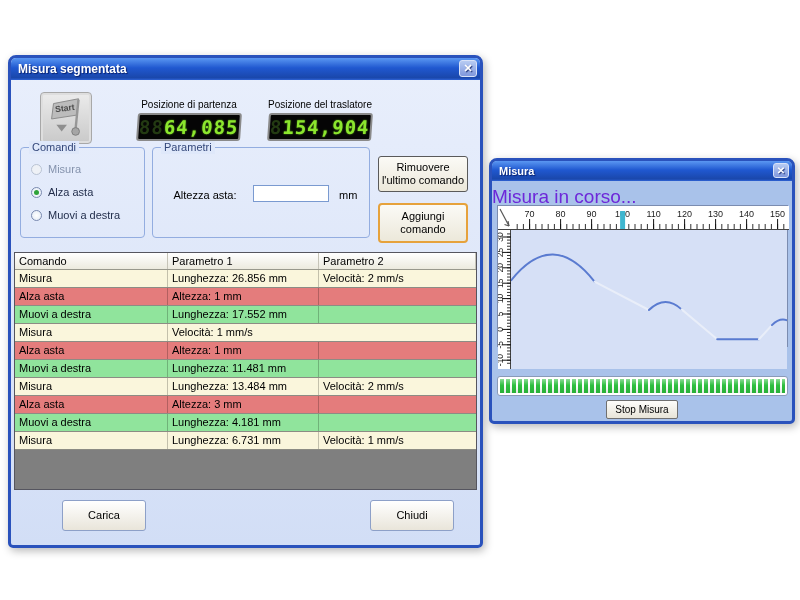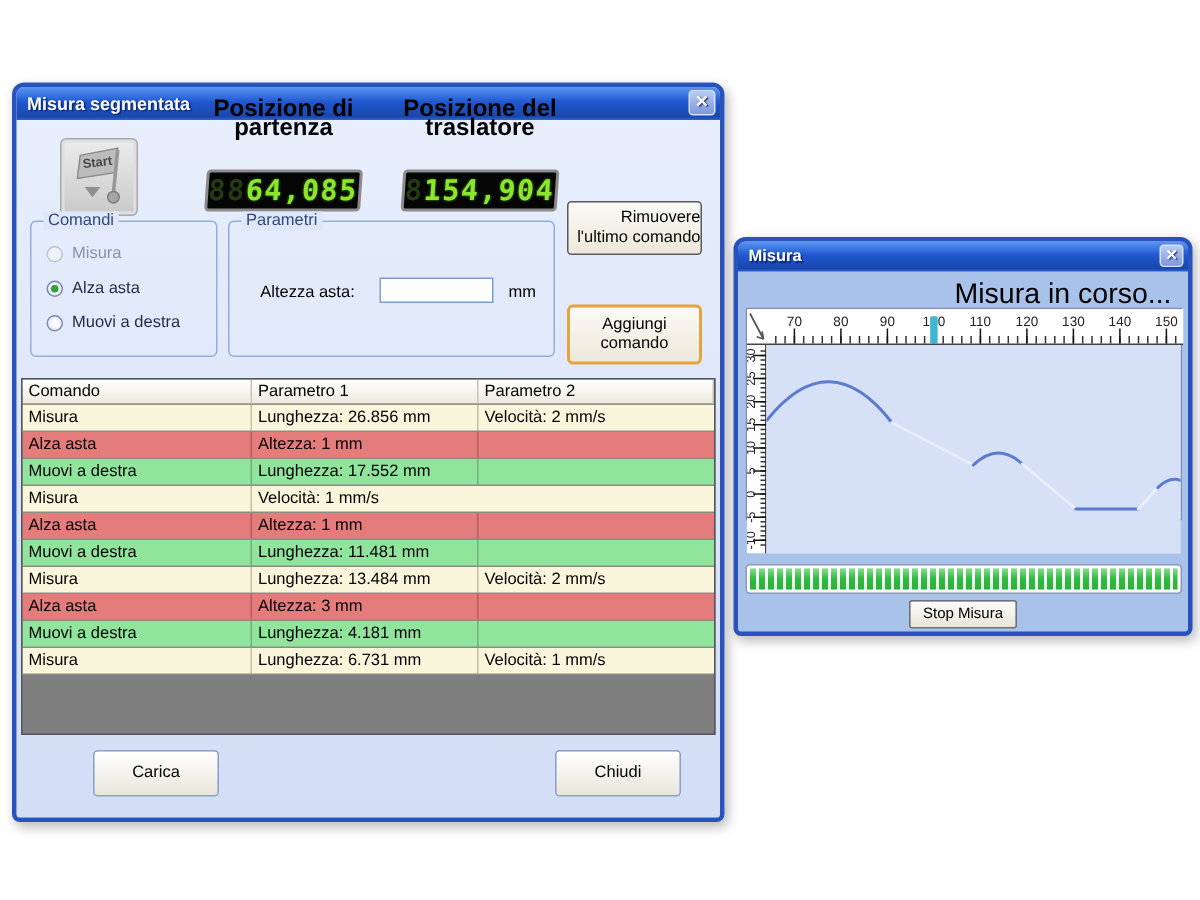--- a/index.html
+++ b/index.html
@@ -33,22 +33,22 @@
   }
   #win-mis .close-btn { width: 16px; height: 15px; line-height: 13px; font-size: 10px; }
 
   
   .start-btn {
     position: absolute; left: 29px; top: 34px; width: 52px; height: 52px;
     border: 1px solid #a8a8a8; border-radius: 4px;
     background: linear-gradient(#ececec, #c9c9c9);
     box-shadow: 0 0 0 2px #dedede inset;
   }
-  .disp-label { position: absolute; top: 8px; width: 114px; text-align: center;
-    font-weight: bold; font-size: 16px; line-height: 13px; }
+  .disp-label { position: absolute; top: 40px; width: 114px; text-align: center;
+    font-weight: normal; font-size: 10px; line-height: 13px; }
   #disp-label-1 { left: 121px; } #disp-label-2 { left: 252px; }
   .led {
     position: absolute; top: 55px; width: 104px; height: 28px;
     background: #050505; border: 2px solid #8a8a8a; border-radius: 3px;
     font-family: "DejaVu Sans Mono", monospace; font-weight: bold;
     font-size: 19px; line-height: 24px; text-align: right; padding-right: 3px;
     letter-spacing: 1px; transform: skewX(-4deg);
   }
   #led-1 { left: 126px; } #led-2 { left: 257px; }
   .led .lit { color: #8ce62e; text-shadow: 0 0 2px #4f9a15; }
@@ -83,21 +83,21 @@
     border: 1px solid #7a9ad0; font-size: 11px; padding: 0 2px;
     font-family: "Liberation Sans", sans-serif; background: #fff; }
   .param-unit { position: absolute; left: 186px; top: 41px; font-size: 11px; }
 
   .side-btn {
     position: absolute; left: 367px; width: 90px; font-size: 11px; line-height: 13px;
     background: linear-gradient(#fbfaf6, #ece8da);
     text-align: center; cursor: default;
     display: flex; align-items: center; justify-content: center;
   }
-  #btn-remove { top: 76px; height: 36px; border: 1px solid #5a5a5a; border-radius: 3px; text-align: right; }
+  #btn-remove { top: 98px; height: 36px; border: 1px solid #5a5a5a; border-radius: 3px; }
   #btn-add { top: 145px; height: 40px; border: 2px solid #e6a23c; border-radius: 4px; }
 
   .cmd-table {
     position: absolute; left: 3px; top: 194px; width: 463px; height: 238px;
     border: 1px solid #55555f; background: #7f7f7f; overflow: hidden;
   }
   .t-head { display: flex; height: 17px;
     background: linear-gradient(#ffffff, #eceade);
     border-bottom: 1px solid #98988c; font-size: 11px; }
   .t-head .t-cell { line-height: 16px; border-right: 1px solid #c6c4b8; }
@@ -109,22 +109,22 @@
 
   .dlg-btn {
     position: absolute; top: 442px; width: 84px; height: 31px;
     border: 1px solid #8da0c8; border-radius: 3px;
     background: linear-gradient(#ffffff, #e9e5da);
     font-size: 11px; text-align: center; line-height: 29px; cursor: default; margin-left: 14px;
   }
   #btn-carica { left: 37px; } #btn-salva { left: 191px; } #btn-chiudi { left: 345px; }
 
   
-  .mis-heading { position: absolute; top: 25px; left: 0; right: 11px;
-    text-align: right; font-size: 19px; color: #000000; }
+  .mis-heading { position: absolute; top: 25px; left: 0; right: 0;
+    text-align: left; font-size: 19px; color: #6d28d9; }
   .chart {
     position: absolute; left: 5px; top: 44px; width: 291px; height: 142px;
     background: #ffffff; border: 1px solid #7b8cb0;
   }
   .chart svg { position: absolute; display: block; }
   #hruler { left: 0; top: 0; }
   #vruler { left: 0; top: 24px; }
   #plot { left: 13px; top: 24px; background: #d6e0f6; }
   .progress {
     position: absolute; left: 5px; top: 215px; width: 291px; height: 20px;

